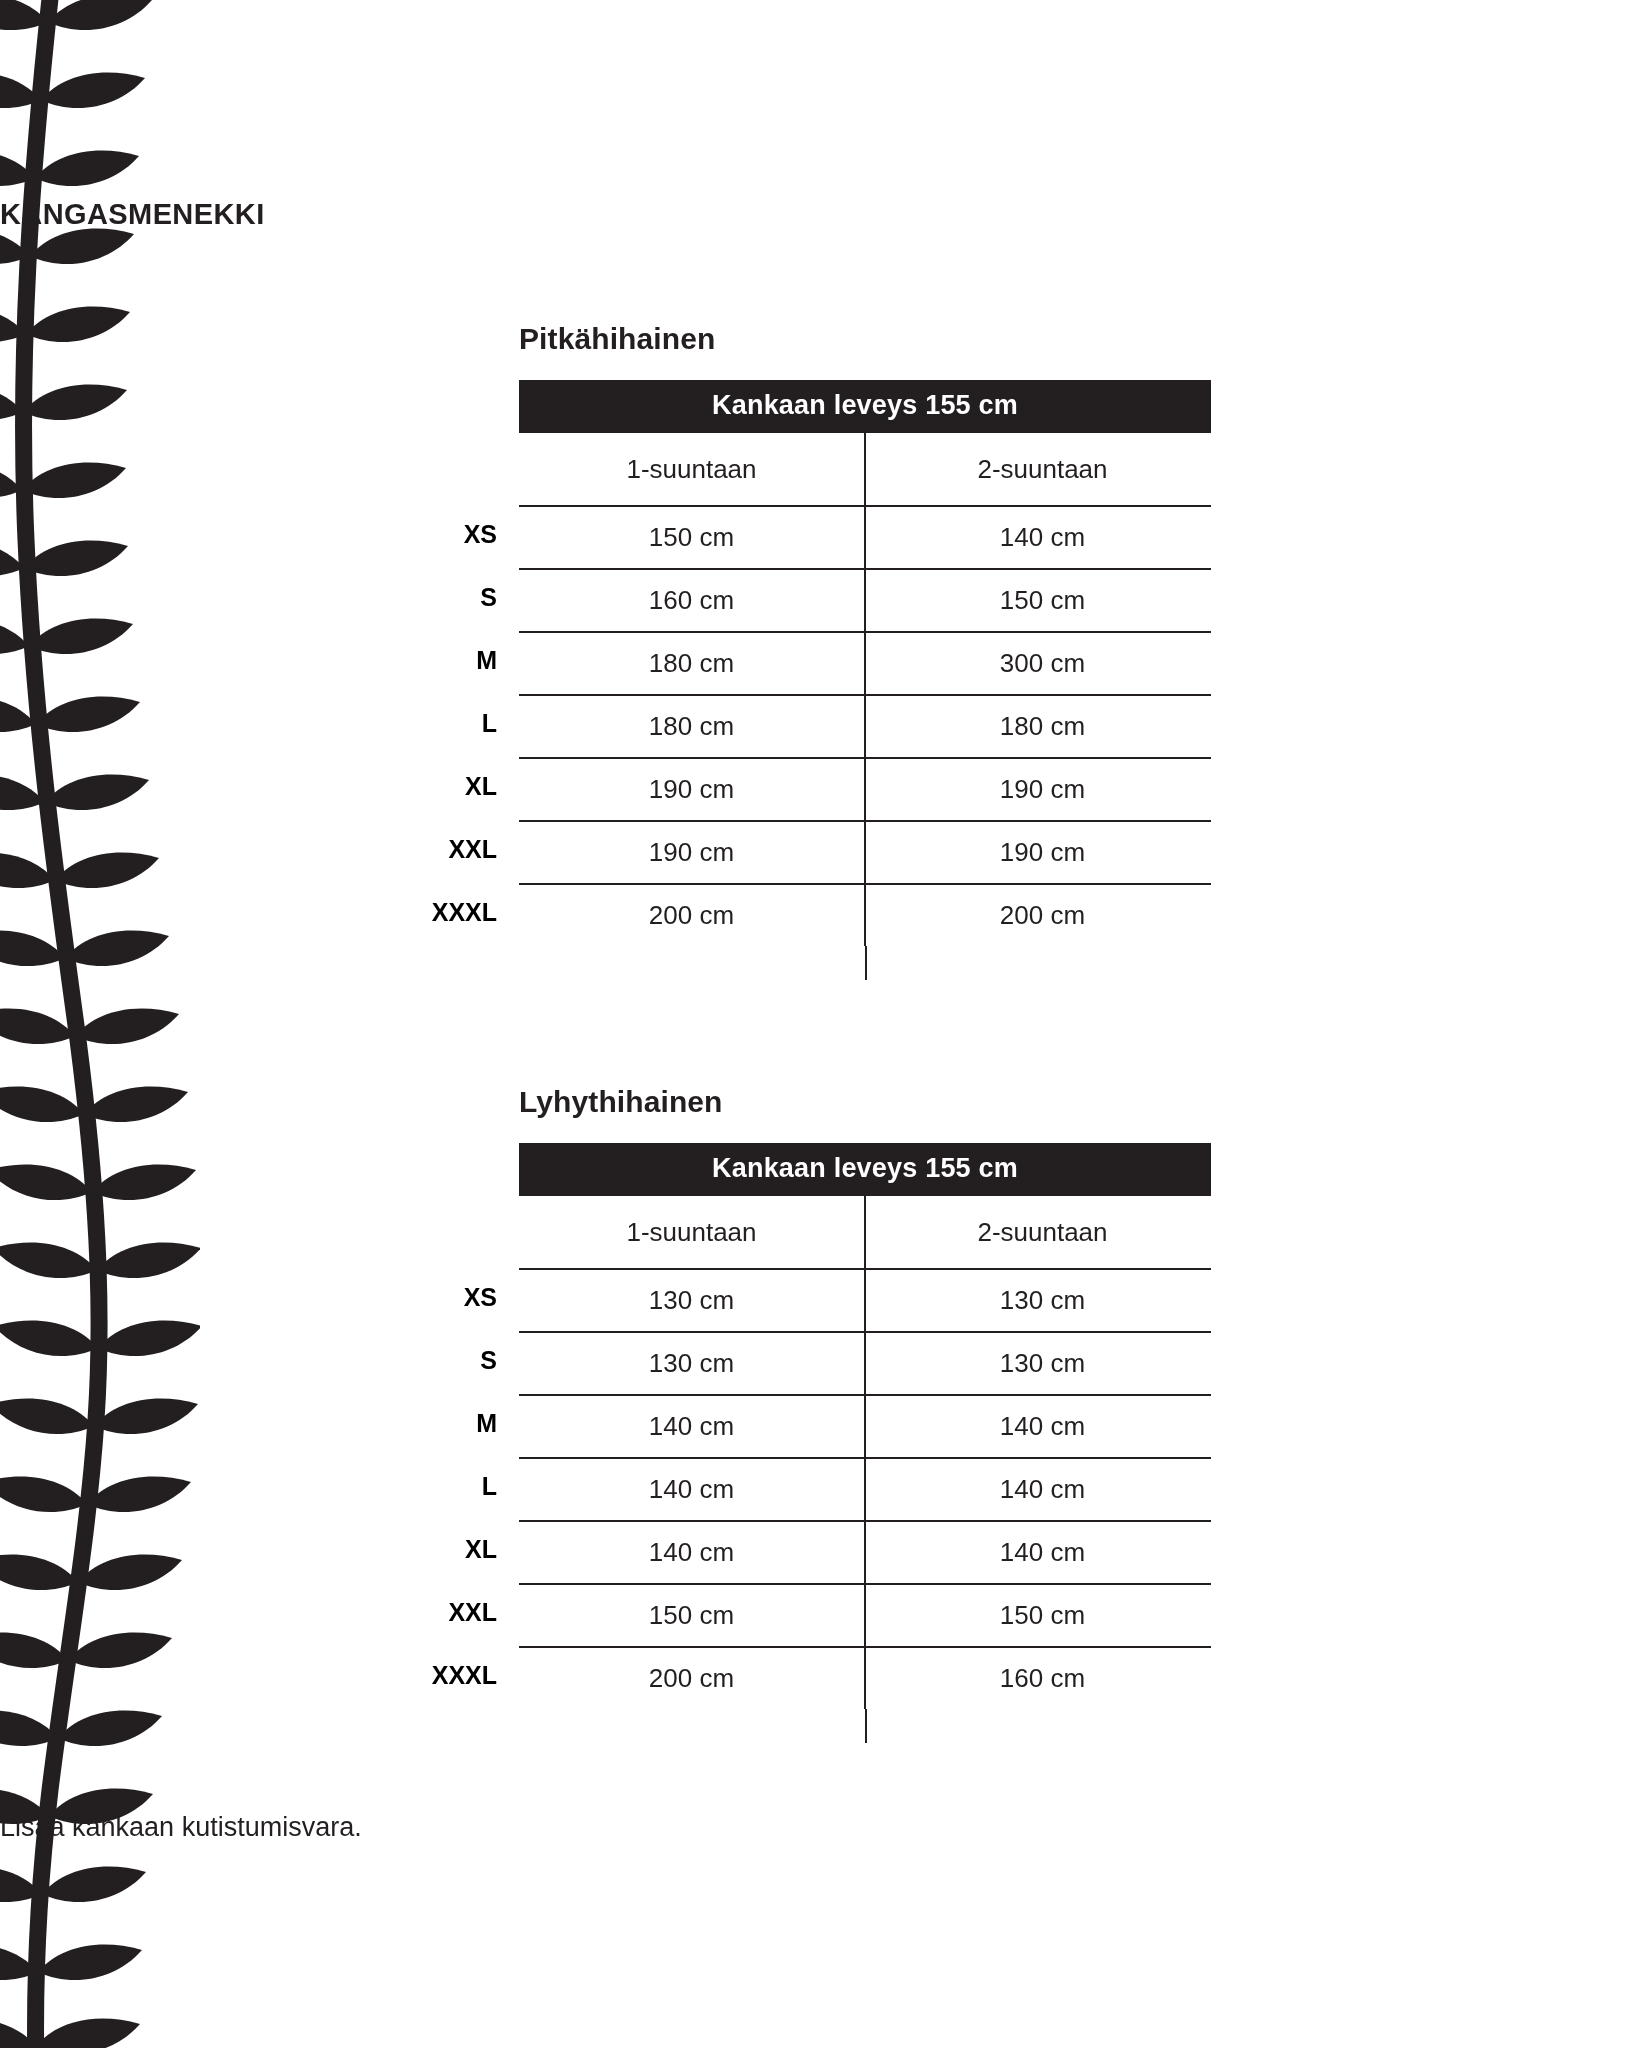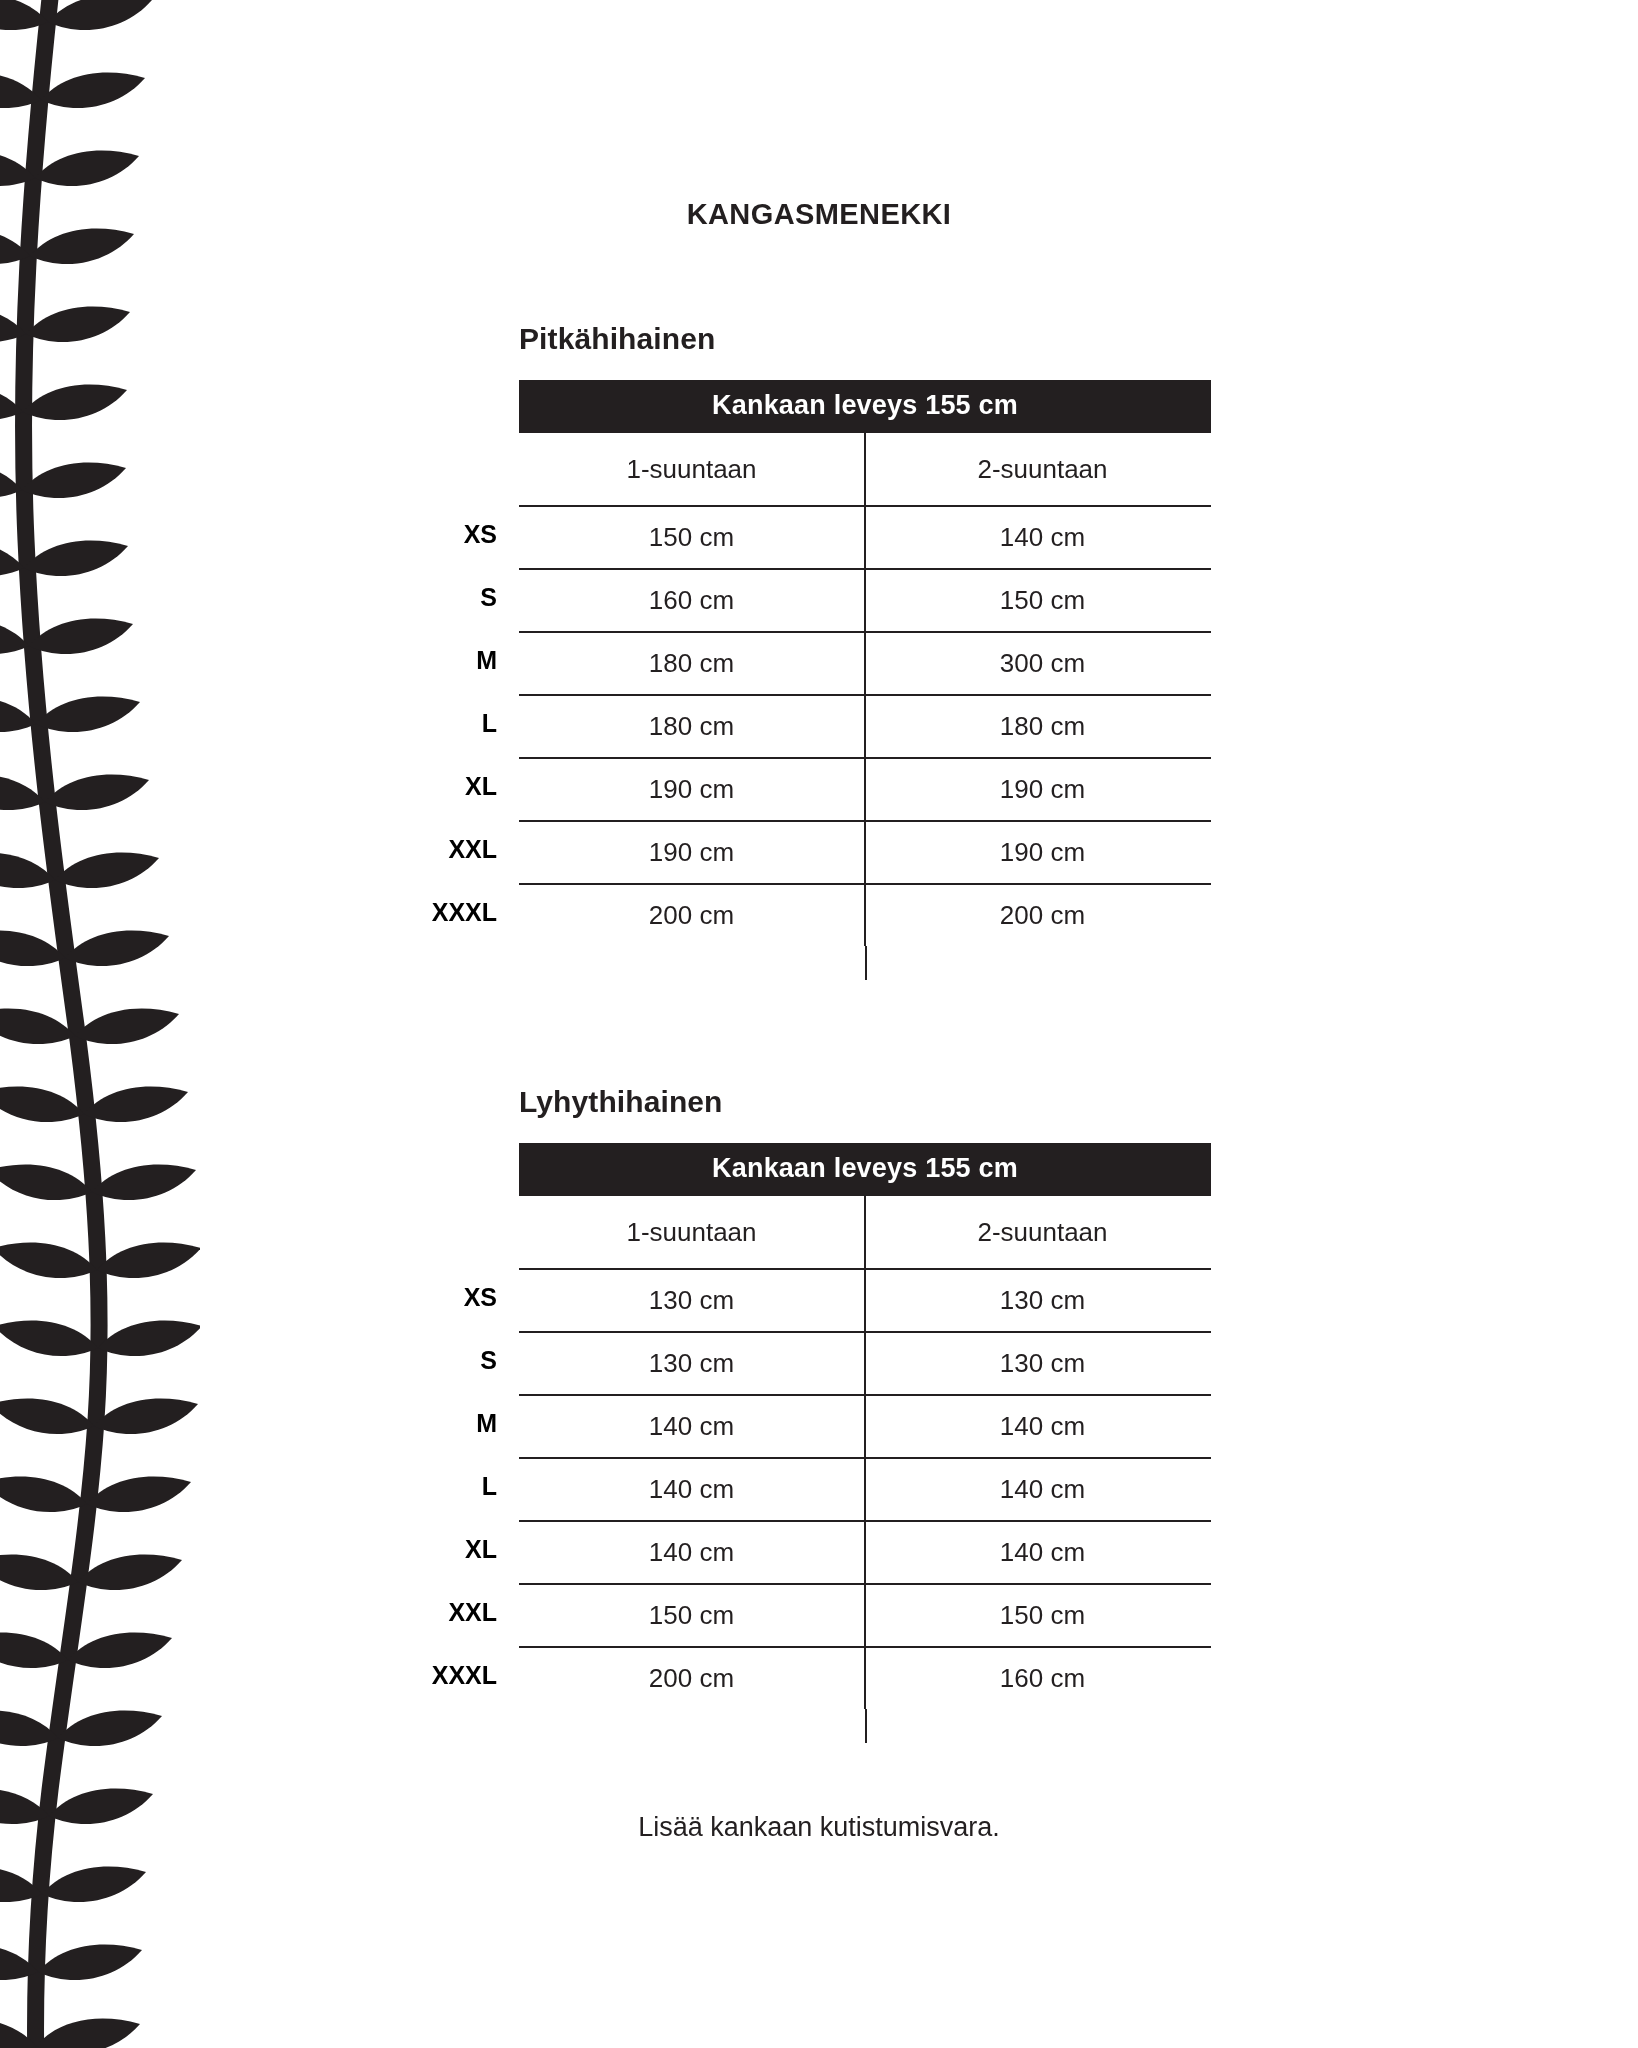--- a/index.html
+++ b/index.html
@@ -33,21 +33,20 @@
     top: 0;
     width: 1638px;
     height: 2048px;
   }
 
   .page-title {
     position: absolute;
     top: 198px;
     left: 0;
     width: 1638px;
-    text-align: center;
     font-size: 29px;
     font-weight: 700;
     letter-spacing: 0.4px;
     color: #231f20;
   }
 
   .section {
     position: absolute;
     left: 519px;
     width: 692px;
@@ -133,21 +132,20 @@
     width: 2px;
     height: 34px;
     background: #231f20;
   }
 
   .footer-note {
     position: absolute;
     top: 1812px;
     left: 0;
     width: 1638px;
-    text-align: center;
     font-size: 27px;
     font-weight: 400;
     color: #231f20;
   }
 </style>
 </head>
 <body>
 
 <svg class="vine-decor" viewBox="0 0 200 2048" width="200" height="2048" preserveAspectRatio="none">
   <defs>

